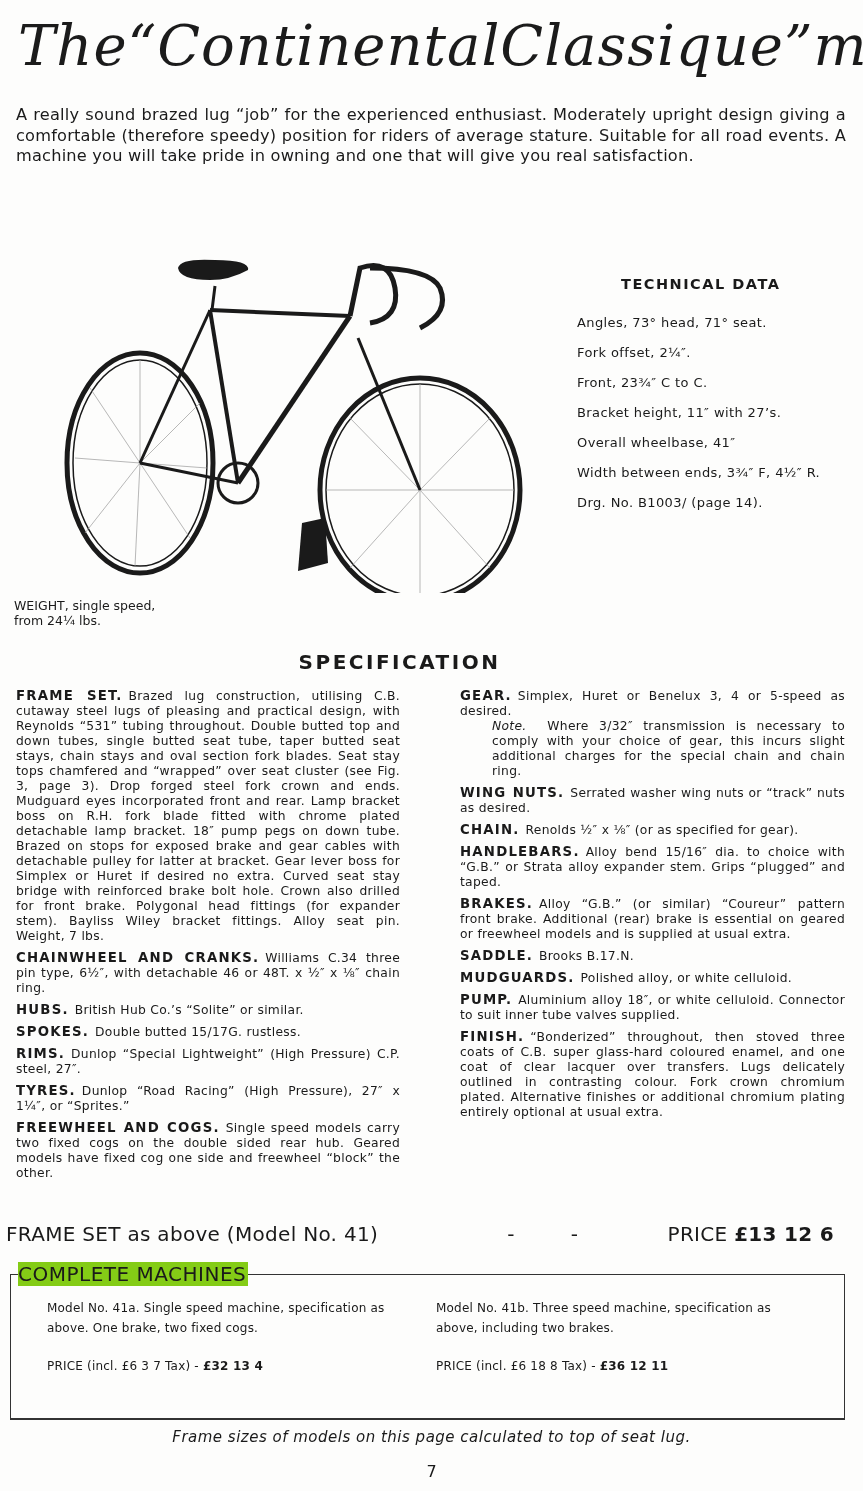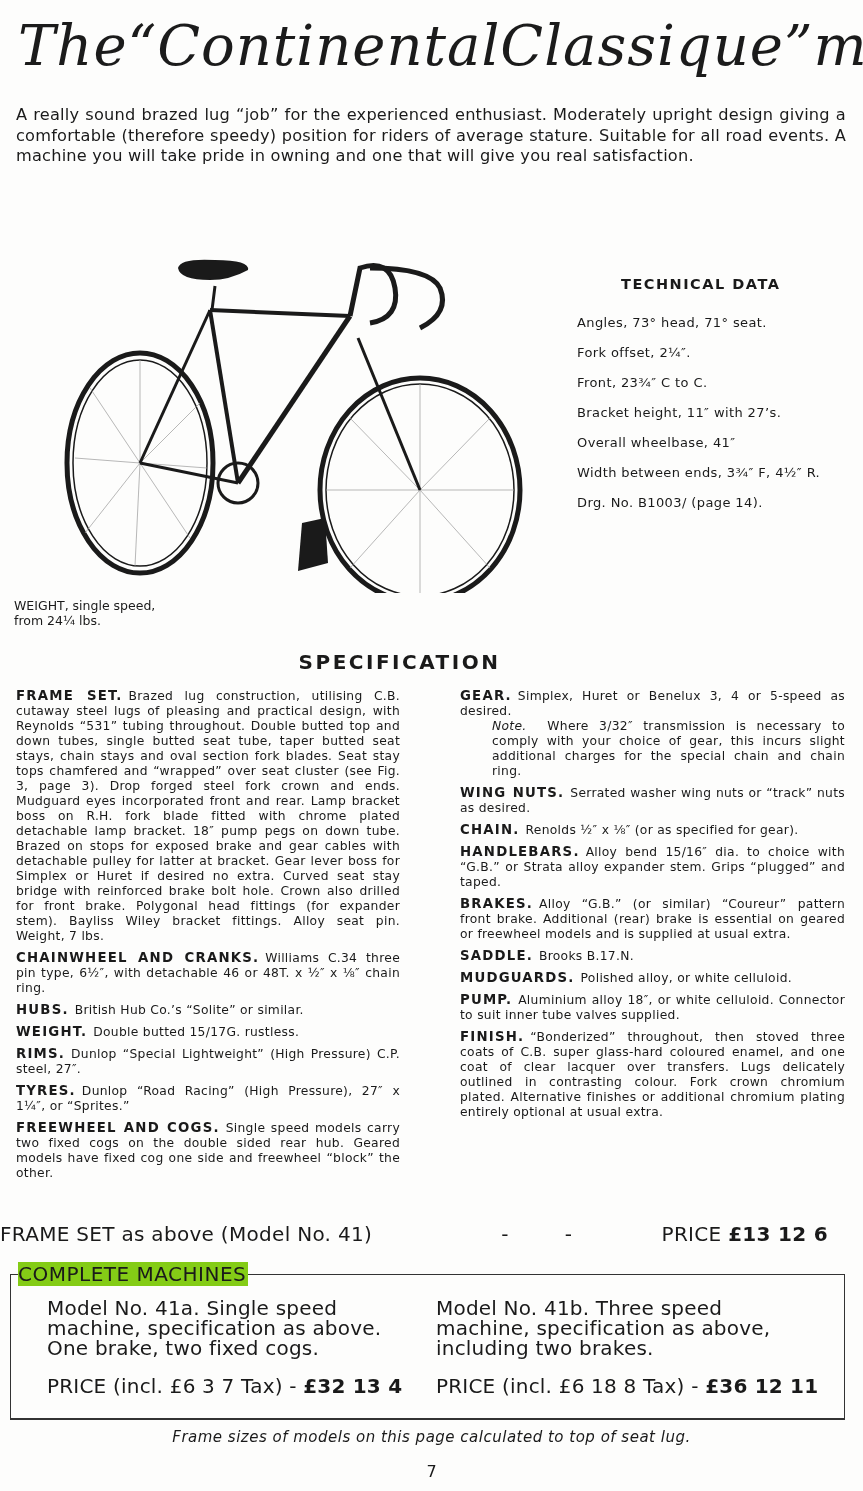--- a/index.html
+++ b/index.html
@@ -28,27 +28,27 @@
   .spec-heading { position: absolute; left: 0; width: 799px; top: 650px; text-align: center; font-size: 20px; font-weight: bold; letter-spacing: 2.5px; }
 
   .col { position: absolute; top: 688px; font-size: 12.3px; line-height: 15px; text-align: justify; letter-spacing: 0.3px; }
   .col.left { left: 16px; width: 384px; }
   .col.right { left: 460px; width: 385px; }
   .item { margin-bottom: 6px; }
   .item .k { font-weight: bold; font-size: 13.3px; letter-spacing: 1.2px; margin-right: 6px; }
   .item .note { display: block; padding-left: 32px; }
   .item .note i { font-style: italic; }
 
-  .frameset { position: absolute; top: 1222px; left: 0; width: 828px; font-size: 20px; display: flex; justify-content: space-between; letter-spacing: 0.3px; }
+  .frameset { position: absolute; top: 1222px; left: 6px; width: 828px; font-size: 20px; display: flex; justify-content: space-between; letter-spacing: 0.3px; }
   .frameset .dashes { display: flex; gap: 56px; margin-left: 40px; }
   .frameset .price b { font-weight: bold; }
 
   .complete-label { position: absolute; left: 18px; top: 1262px; font-size: 20px; letter-spacing: 0.5px; background: #84cc16; padding-right: 2px; z-index: 2; }
   .complete-box { position: absolute; left: 10px; top: 1274px; width: 835px; height: 146px; border: 1.5px solid #333; border-bottom-width: 2.5px; }
-  .model { position: absolute; top: 1298px; font-size: 20px; line-height: 20px; width: 355px; letter-spacing: 0.2px; }
+  .model { position: absolute; top: 1298px; font-size: 12px; line-height: 20px; width: 355px; letter-spacing: 0.2px; }
   .model.a { left: 47px; }
   .model.b { left: 436px; }
   .model .price { margin-top: 18px; white-space: nowrap; }
   .model .price b { font-weight: bold; }
 
   .footnote { position: absolute; top: 1428px; left: 0; width: 863px; text-align: center; font-style: italic; font-size: 15px; letter-spacing: 0.5px; }
   .pagenum { position: absolute; top: 1462px; left: 0; width: 863px; text-align: center; font-size: 16px; }
 </style>
 </head>
 <body>
@@ -128,21 +128,21 @@
   <div>WEIGHT, single speed,</div>
   <div>from 24¼ lbs.</div>
 </div>
 
 <h2 class="spec-heading">SPECIFICATION</h2>
 
 <div class="col left">
   <p class="item"><span class="k">FRAME SET.</span><span>Brazed lug construction, utilising C.B. cutaway steel lugs of pleasing and practical design, with Reynolds “531” tubing throughout. Double butted top and down tubes, single butted seat tube, taper butted seat stays, chain stays and oval section fork blades.  Seat stay tops chamfered and “wrapped” over seat cluster (see Fig. 3, page 3). Drop forged steel fork crown and ends.  Mudguard eyes incorporated front and rear.  Lamp bracket boss on R.H. fork blade fitted with chrome plated detachable lamp bracket.  18″ pump pegs on down tube.  Brazed on stops for exposed brake and gear cables with detachable pulley for latter at bracket. Gear lever boss for Simplex or Huret if desired no extra.  Curved seat stay bridge with reinforced brake bolt hole.  Crown also drilled for front brake. Polygonal head fittings (for expander stem).  Bayliss Wiley bracket fittings.  Alloy seat pin.  Weight, 7 lbs.</span></p>
   <p class="item"><span class="k">CHAINWHEEL AND CRANKS.</span><span>Williams C.34 three pin type, 6½″, with detachable 46 or 48T. x ½″ x ⅛″ chain ring.</span></p>
   <p class="item"><span class="k">HUBS.</span><span>British Hub Co.’s “Solite” or similar.</span></p>
-  <p class="item"><span class="k">WEIGHT.</span><span>Double butted 15/17G. rustless.</span></p>
+  <p class="item"><span class="k">SPOKES.</span><span>Double butted 15/17G. rustless.</span></p>
   <p class="item"><span class="k">RIMS.</span><span>Dunlop “Special Lightweight” (High Pressure) C.P. steel, 27″.</span></p>
   <p class="item"><span class="k">TYRES.</span><span>Dunlop “Road Racing” (High Pressure), 27″ x 1¼″, or “Sprites.”</span></p>
   <p class="item"><span class="k">FREEWHEEL AND COGS.</span><span>Single speed models carry two fixed cogs on the double sided rear hub. Geared models have fixed cog one side and freewheel “block” the other.</span></p>
 </div>
 
 <div class="col right">
   <p class="item"><span class="k">GEAR.</span><span>Simplex, Huret or Benelux 3, 4 or 5-speed as desired.</span>
     <span class="note"><i>Note.</i>&nbsp; <span>Where 3/32″ transmission is necessary to comply with your choice of gear, this incurs slight additional charges for the special chain and chain ring.</span></span></p>
   <p class="item"><span class="k">WING NUTS.</span><span>Serrated washer wing nuts or “track” nuts as desired.</span></p>
   <p class="item"><span class="k">CHAIN.</span><span>Renolds ½″ x ⅛″ (or as specified for gear).</span></p>

